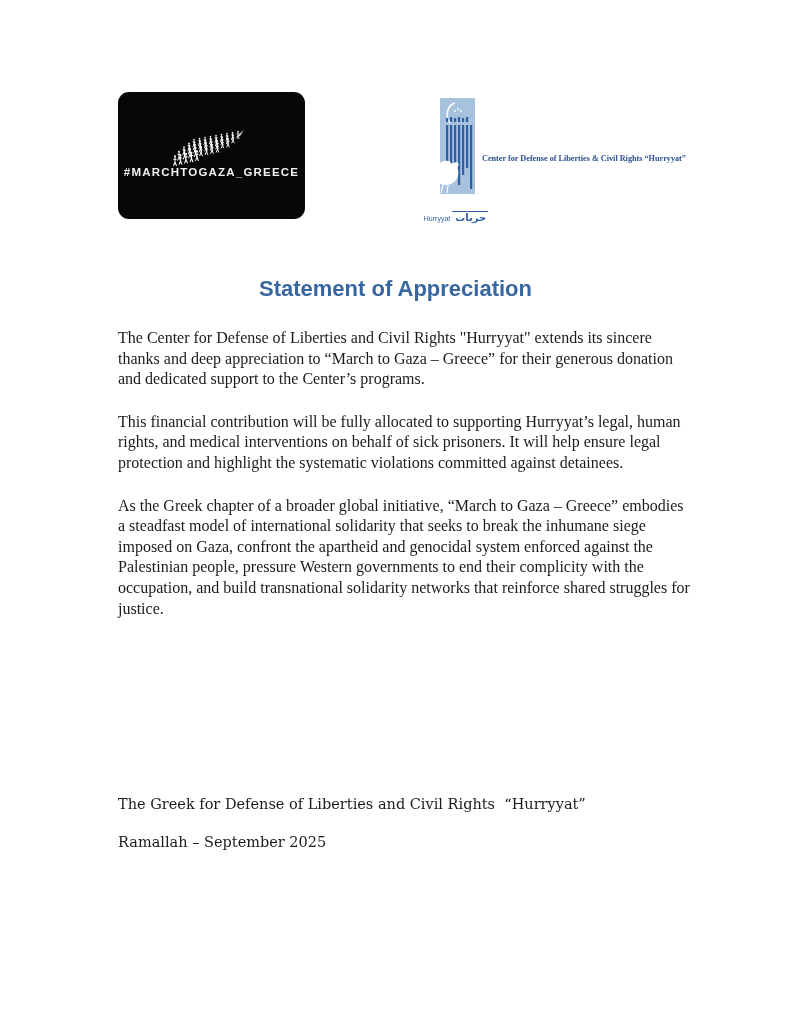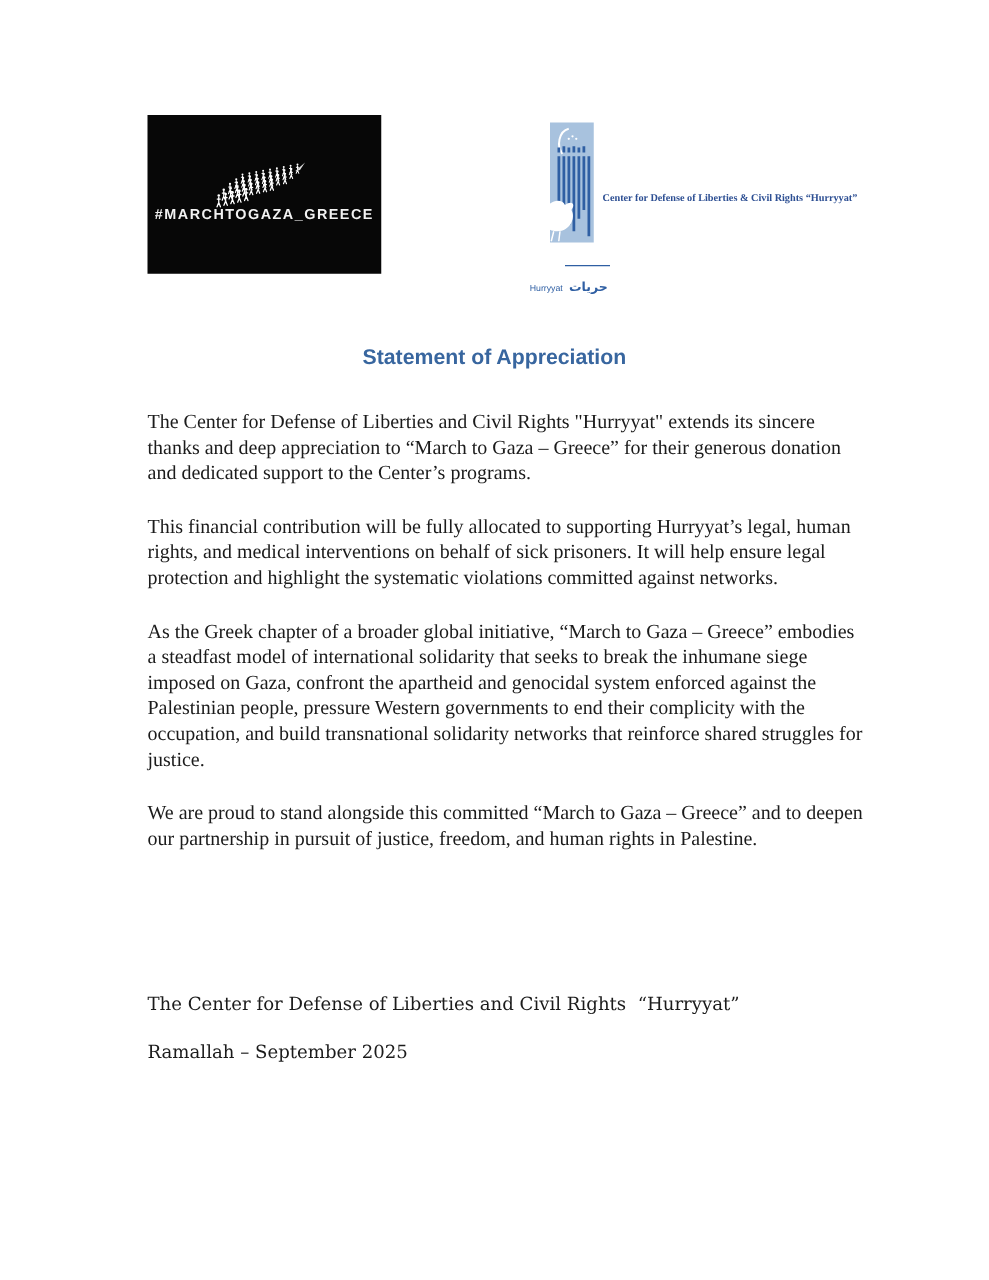--- a/index.html
+++ b/index.html
@@ -9,20 +9,21 @@
     background:#ffffff;
     overflow:hidden;
     font-family:"Liberation Serif", serif;
   }
 
   
   .march-logo{
     position:absolute;left:118px;top:92px;
     width:187px;height:127px;
     background:#070707;
+    border-radius:11px;
   }
   .march-logo svg{position:absolute;left:0;top:0;}
   .march-text{
     position:absolute;left:0;right:0;top:74px;
     text-align:center;
     color:#f2f2f2;
     font-family:"Liberation Sans", sans-serif;
     font-weight:bold;
     font-size:11.5px;
     letter-spacing:1.2px;
@@ -42,21 +43,21 @@
     color:#2f5fa3;
   }
   .hur-caption .latin{
     font-family:"Liberation Sans", sans-serif;
     font-size:7px;line-height:9px;
   }
   .hur-caption .cal{
     font-family:"DejaVu Sans", sans-serif;
     font-weight:bold;font-size:10px;line-height:11px;
     border-top:1.6px solid #2f5fa3;
-    padding:12px 2px 0 3px;
+    padding:0 2px 0 3px;
   }
   .hur-text{
     flex:1;
     padding-top:48px;
     text-align:center;
     color:#2d4f93;
   }
   .hur-ar{
     font-family:"DejaVu Sans", sans-serif;
     font-weight:bold;
@@ -73,21 +74,21 @@
     text-align:center;
   }
 
   
   .title{
     position:absolute;left:0;right:0;top:276px;
     margin:0;
     text-align:center;
     font-family:"Liberation Sans", sans-serif;
     font-weight:bold;
-    font-size:17px;
+    font-size:22px;
     color:#38669f;
   }
 
   
   .body-text{
     position:absolute;left:118px;top:328px;width:600px;
     color:#1b1b1b;
   }
   .body-text p{
     margin:0 0 22px 0;
@@ -207,29 +208,27 @@
   </div>
 
   <h1 class="title">Statement of Appreciation</h1>
 
   <div class="body-text">
     <p>The Center for Defense of Liberties and Civil Rights "Hurryyat" extends its sincere
 thanks and deep appreciation to “March to Gaza – Greece” for their generous donation
 and dedicated support to the Center’s programs.</p>
     <p>This financial contribution will be fully allocated to supporting Hurryyat’s legal, human
 rights, and medical interventions on behalf of sick prisoners. It will help ensure legal
-protection and highlight the systematic violations committed against networks.</p>
+protection and highlight the systematic violations committed against detainees.</p>
     <p>As the Greek chapter of a broader global initiative, “March to Gaza – Greece” embodies
 a steadfast model of international solidarity that seeks to break the inhumane siege
 imposed on Gaza, confront the apartheid and genocidal system enforced against the
 Palestinian people, pressure Western governments to end their complicity with the
 occupation, and build transnational solidarity networks that reinforce shared struggles for
 justice.</p>
-    <p>We are proud to stand alongside this committed “March to Gaza – Greece” and to deepen
-our partnership in pursuit of justice, freedom, and human rights in Palestine.</p>
   </div>
 
   <div class="signature">
-    <p>The Center for Defense of Liberties and Civil Rights  “Hurryyat”</p>
+    <p>The Greek for Defense of Liberties and Civil Rights  “Hurryyat”</p>
     <p>Ramallah – September 2025</p>
   </div>
 
 </div>
 
 </body></html>

